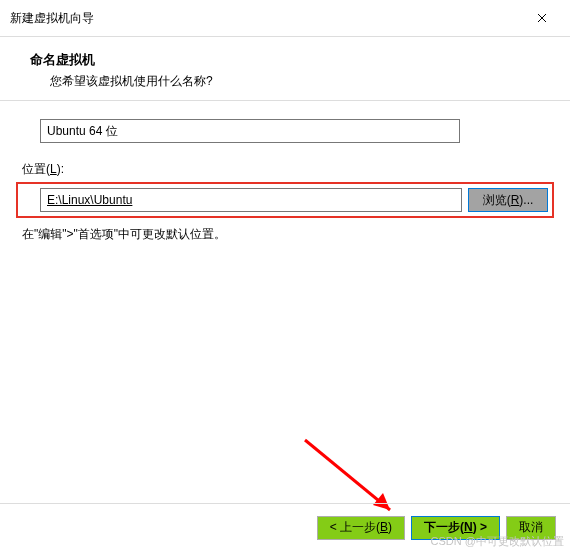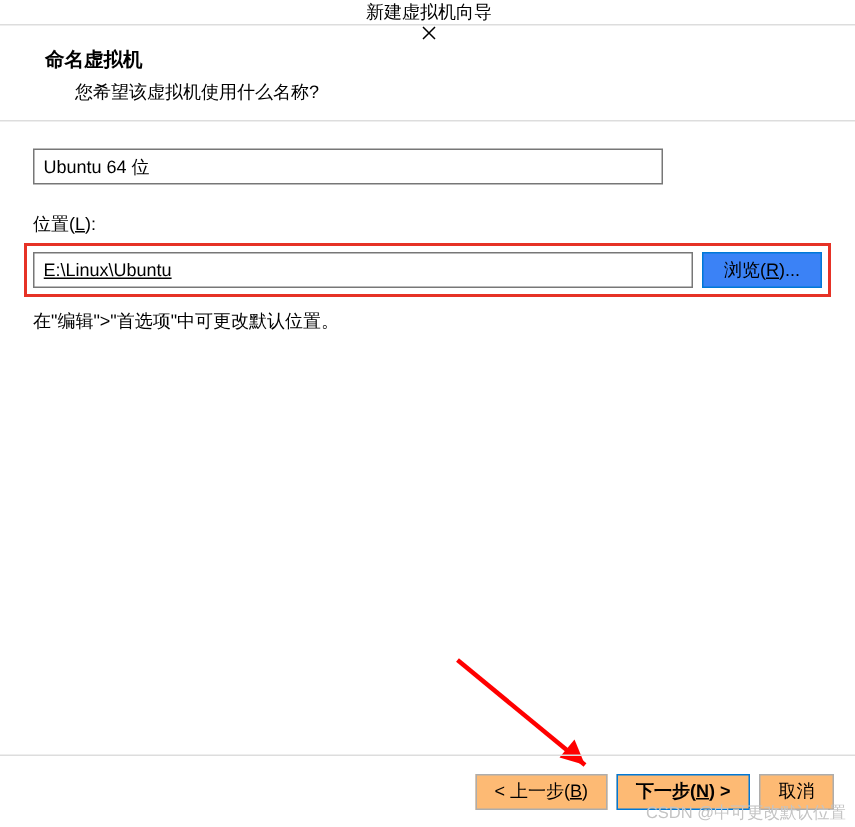--- a/index.html
+++ b/index.html
@@ -1,31 +1,31 @@
 <!DOCTYPE html>
 <html><head>
 <meta charset="utf-8">
 <style>
 * { box-sizing: border-box; font-family: "Microsoft YaHei", "SimSun", sans-serif; }
 body { margin: 0; background: #fff; width: 570px; height: 551px; position: relative; overflow: hidden; }
-.titlebar { height: 17px; display: flex; align-items: center; justify-content: space-between; padding: 0 8px 0 10px; font-size: 12px; border-bottom: 1px solid #ddd; flex-direction: column; }
+.titlebar { height: 37px; display: flex; align-items: center; justify-content: space-between; padding: 0 8px 0 10px; font-size: 12px; border-bottom: 1px solid #ddd; }
 .close { width: 40px; height: 28px; display:flex; align-items:center; justify-content:center; font-size:13px; }
 .header { padding: 14px 10px 10px 30px; border-bottom: 1px solid #ddd; }
 .header .h1 { font-size: 13px; font-weight: bold; margin-bottom: 4px; }
 .header .h2 { font-size: 12px; padding-left: 20px; }
 .content { padding: 18px 22px 0 22px; font-size: 12px; }
 .label { margin-bottom: 4px; }
 .underline { text-decoration: underline; }
-.tinput { width: 420px; height: 24px; border: 1px solid #777; padding: 2px 6px; font-size: 12px; display:block; }
+.tinput { width: 420px; height: 24px; border: 1px solid #777; padding: 2px 6px; font-size: 12px; display:block;margin-left:18px; }
 .redbox { border: 2px solid #e63226; padding: 4px; margin: 0 -6px 8px -6px; display:flex; align-items:center; gap:6px; }
 .redbox .tinput { flex: 1; width: auto; text-decoration: underline; }
-.browse { width: 80px; height: 24px; border: 1px solid #0078d7; background: #3b82f6; font-size: 12px; cursor:pointer; }
+.browse { width: 80px; height: 24px; border: 1px solid #0078d7; background: #a3a3a3; font-size: 12px; cursor:pointer; }
 .hint { margin-top: 6px; }
 .footer { position: absolute; bottom: 0; left: 0; right: 0; height: 48px; border-top: 1px solid #ddd; display:flex; align-items:center; justify-content:flex-end; padding-right: 14px; gap: 6px; }
-.btn { height: 24px; border: 1px solid #adadad; background: #fdba74; font-size: 12px; padding: 0 12px; cursor:pointer; }
+.btn { height: 24px; border: 1px solid #adadad; background: #84cc16; font-size: 12px; padding: 0 12px; cursor:pointer; }
 .btn.primary { border: 1px solid #0078d7; font-weight: bold; }
 .arrow { position:absolute; left:295px; top:435px; pointer-events:none; }
 .watermark { position:absolute; bottom:2px; right:6px; font-size:11px; color:#c4c4c4; }
 </style>
 </head>
 <body>
 
 <div class="titlebar">
   <span>新建虚拟机向导</span>
   <div class="close">

